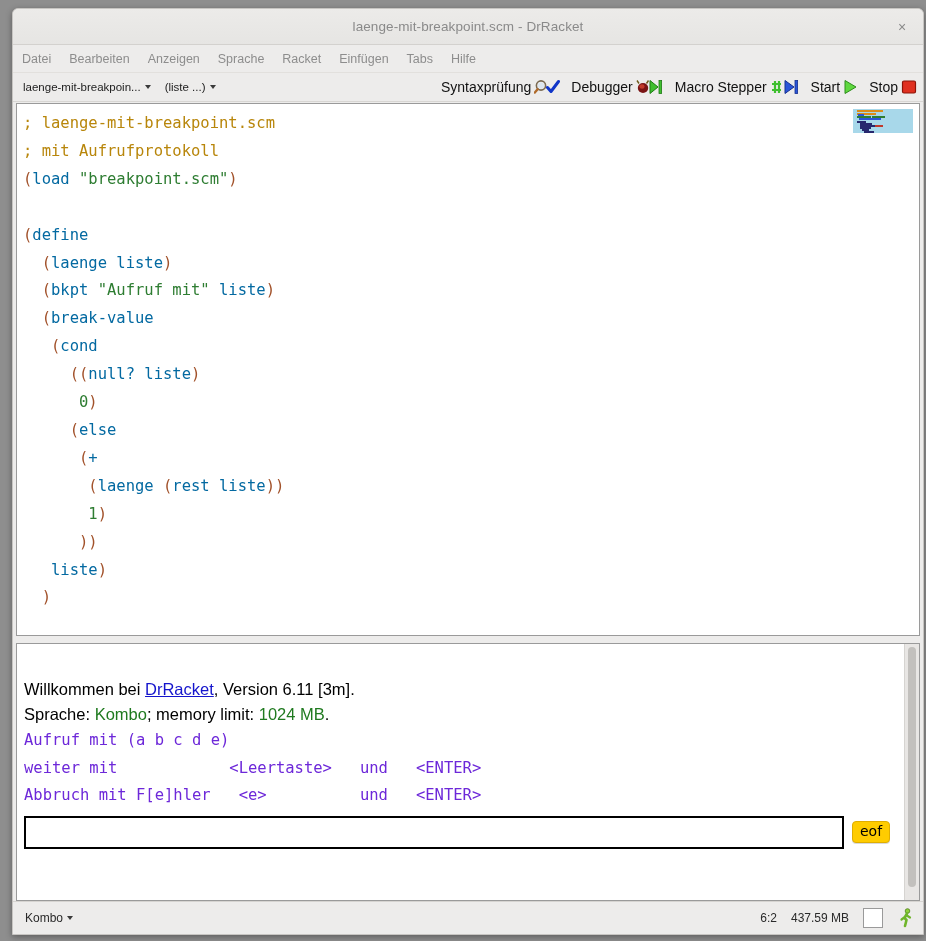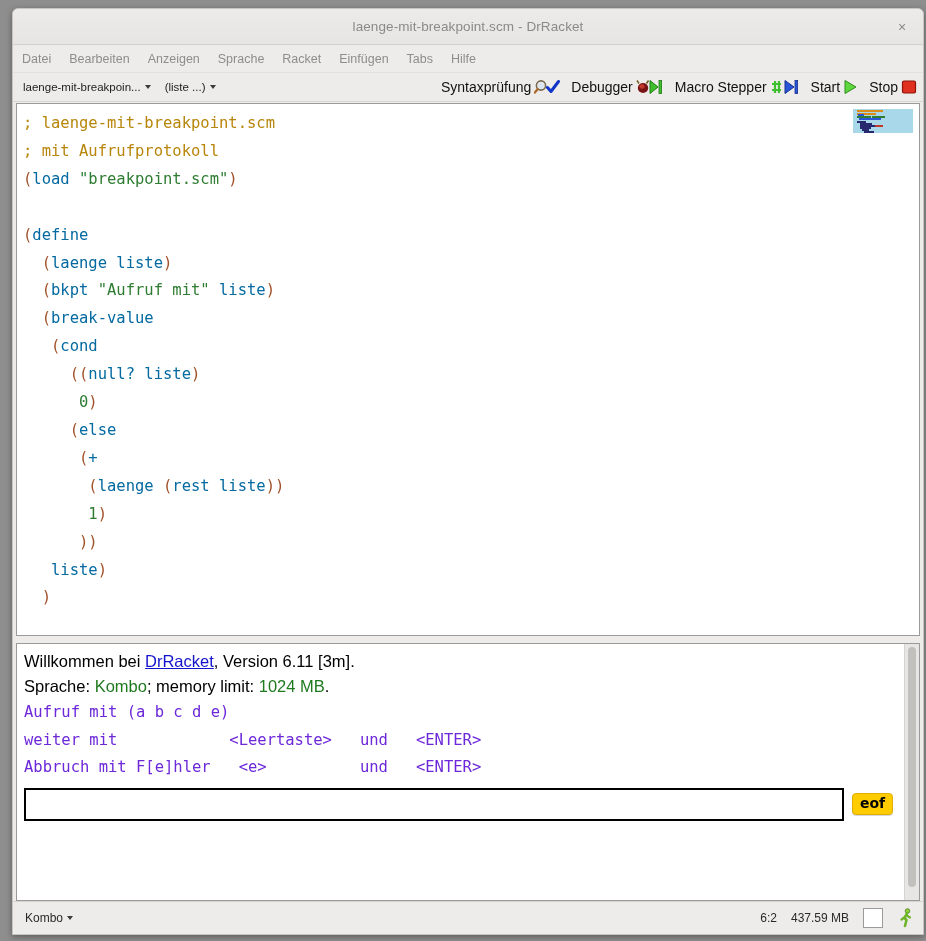--- a/index.html
+++ b/index.html
@@ -190,20 +190,21 @@
     border-radius: 4px;
   }
 
   
   .repl-area {
     flex: 1;
     position: relative;
     background: #fff;
     padding: 5px 0 0 7px;
     overflow: hidden;
+    margin-top: 28px;
   }
   .repl-head {
     font-family: "Liberation Sans", sans-serif;
     font-size: 16.5px;
     line-height: 25px;
     color: #000;
     white-space: nowrap;
   }
   .lnk { color: #1414cc; text-decoration: underline; cursor: pointer; }
   .grn { color: #1f7a1f; }
@@ -233,21 +234,21 @@
     padding: 0 4px;
     outline: none;
     color: #000;
   }
   .eof-btn {
     background: #ffcc00;
     border: 1px solid #e0ae00;
     border-radius: 4px;
     padding: 2px 7px 3px 7px;
     font-family: "DejaVu Sans", sans-serif;
-    font-weight: bold;
+    font-weight: normal;
     font-size: 14px;
     color: #000;
     cursor: pointer;
     line-height: 1.1;
     box-shadow: 0 1px 0 rgba(0,0,0,0.15);
   }
 
   
   .statusbar {
     height: 32px;

